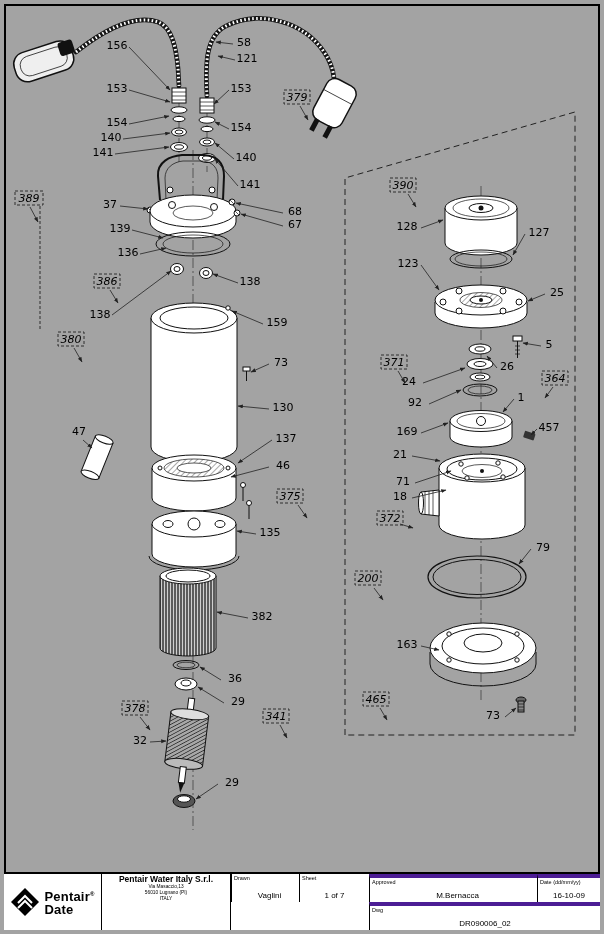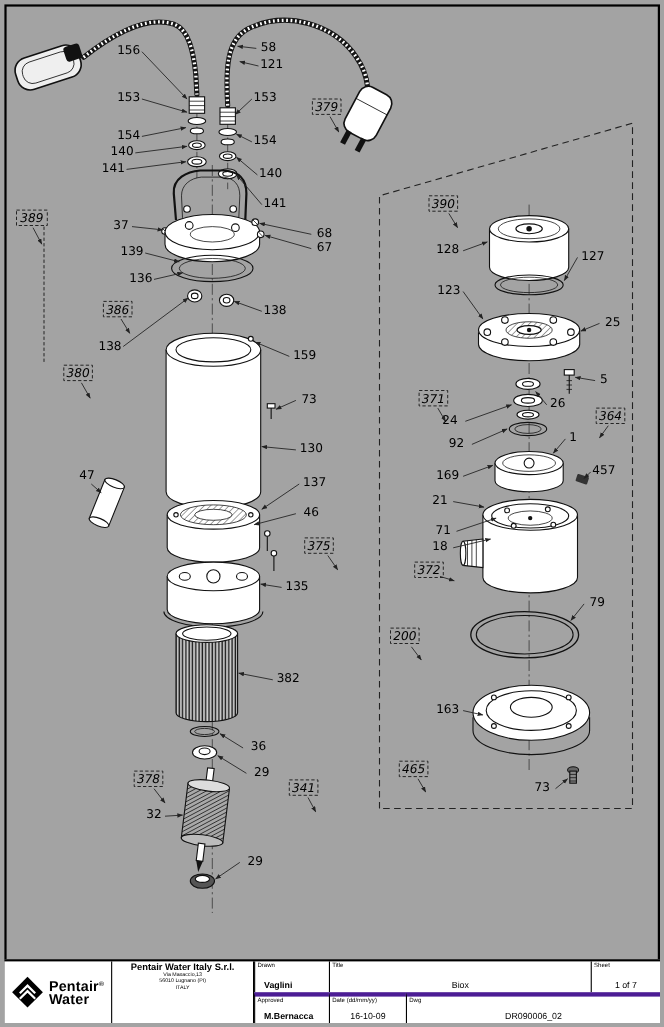--- a/index.html
+++ b/index.html
@@ -28,21 +28,21 @@
   .tb-company{width:128px;border-right:1px solid #000;display:flex;flex-direction:column;
     align-items:center;text-align:center;}
   .tb-company-name{font-weight:bold;font-size:8.5px;line-height:10px;}
   .tb-addr{font-size:4.8px;line-height:5.8px;color:#000;}
   .tb-grid{flex:1;display:grid;grid-template-columns:68px 70px 1fr 63px;
     grid-template-rows:1fr 1fr;}
   .cell{position:relative;border-left:1px solid #000;border-top:4px solid #4c1d95;padding:1px 2px;}
   .cell.r1{border-top:none;}
   .cell .lbl{position:absolute;top:1px;left:2px;font-size:5.5px;color:#000;}
   .cell .val{position:absolute;left:0;right:0;bottom:2px;text-align:center;font-size:8px;color:#000;}
-  .cell .val.left{text-align:left;left:8px;font-weight:bold;}
+  .cell .val.left{text-align:center;left:8px;}
   .c-title{grid-column:2/4;}
   .c-dwg{grid-column:3/5;padding-left:23px;}
 </style>
 </head>
 <body>
 
 <div class="page">
   <div class="frame"></div>
 
   <svg width="604" height="934" viewBox="0 0 604 934">
@@ -483,37 +483,33 @@
   
   <div class="titleblock">
     <div class="tb-logo">
       <svg width="30" height="30" viewBox="0 0 30 30">
         <polygon points="15,1 29,15 15,29 1,15" fill="#000"></polygon>
         <path d="M8,16 L15,9 L22,16" stroke="#fff" fill="none" stroke-width="2"></path>
         <path d="M8,21 L15,14 L22,21" stroke="#fff" fill="none" stroke-width="2"></path>
       </svg>
       <div class="logo-text">
         <div><span>Pentair</span><span class="reg">®</span></div>
-        <div>Water</div>
+        <div>Date</div>
       </div>
     </div>
     <div class="tb-company">
       <div class="tb-company-name">Pentair Water Italy S.r.l.</div>
       <div class="tb-addr">Via Masaccio,13</div>
       <div class="tb-addr">56010 Lugnano (PI)</div>
       <div class="tb-addr">ITALY</div>
     </div>
     <div class="tb-grid">
       <div class="cell r1">
         <span class="lbl">Drawn</span>
         <span class="val left">Vaglini</span>
-      </div>
-      <div class="cell r1 c-title">
-        <span class="lbl">Title</span>
-        <span class="val">Biox</span>
       </div>
       <div class="cell r1">
         <span class="lbl">Sheet</span>
         <span class="val">1 of 7</span>
       </div>
       <div class="cell">
         <span class="lbl">Approved</span>
         <span class="val left">M.Bernacca</span>
       </div>
       <div class="cell">

